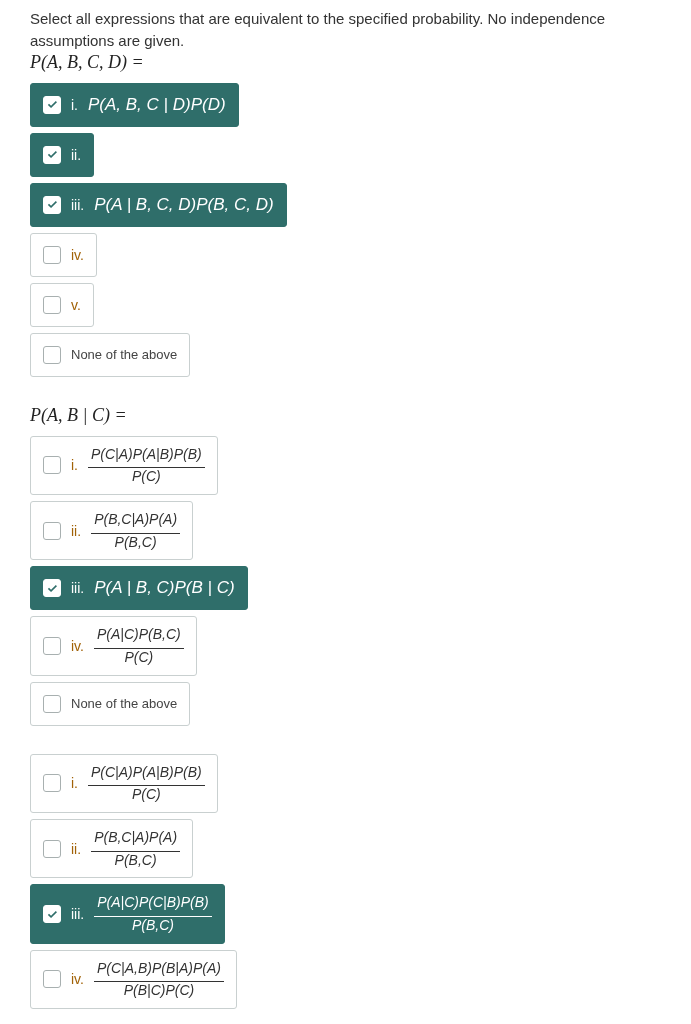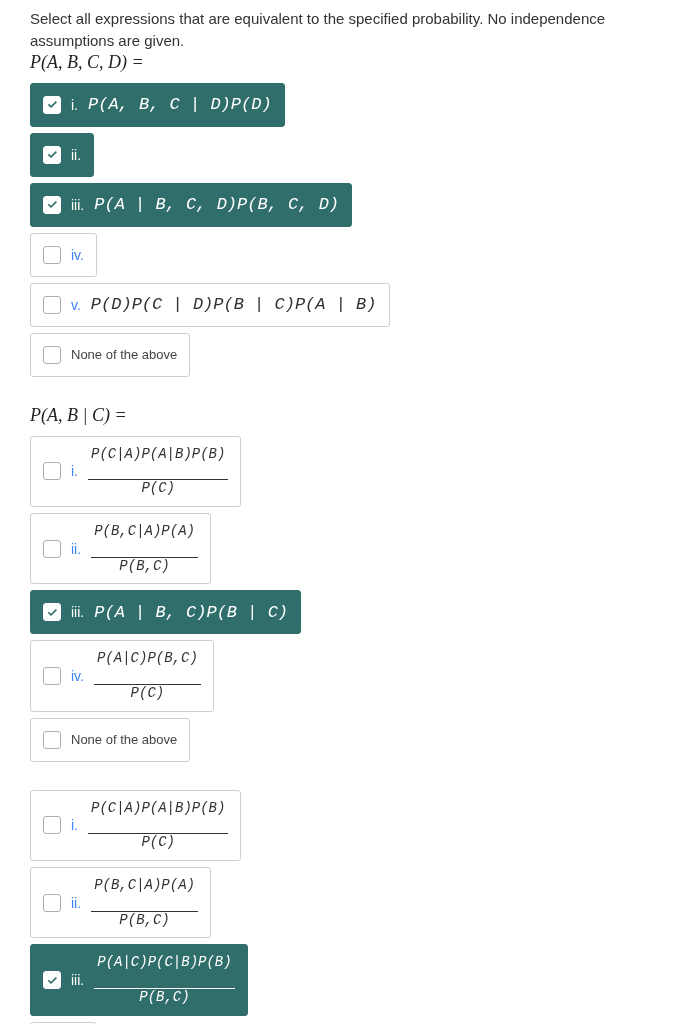--- a/index.html
+++ b/index.html
@@ -50,40 +50,40 @@
     align-items: center;
     justify-content: center;
     flex-shrink: 0;
     background: #fff;
   }
   .option.selected .checkbox { background: #fff; border-color:#fff; }
   .check-icon { display:none; width:13px; height:13px; }
   .option.selected .check-icon { display:block; }
   .opt-label {
     font-size: 14px;
-    color: #3b82f6;
+    color: #a16207;
     flex-shrink:0;
   }
   .option.selected .opt-label { color:#fff; }
   .formula {
-    font-family: Liberation Mono, monospace;
+    font-family: Liberation Sans, sans-serif;
     font-style: italic;
     font-size: 17px;
     color: #333;
     white-space: nowrap;
   }
   .option.selected .formula { color:#fff; }
   .frac {
     display: inline-block;
     vertical-align: middle;
     text-align: center;
     font-size: 14px;
     line-height: 1.05;
   }
-  .frac .num { display:block; border-bottom:1px solid currentColor; padding:0 3px 18px 3px;}
+  .frac .num { display:block; border-bottom:1px solid currentColor; padding:0 3px 6px 3px;}
   .frac .den { display:block; padding:1px 3px 0 3px;text-align:center;}
   .none-label { font-size: 13px; color:#444; }
 </style>
 </head>
 <body>
 
 <div class="instructions">Select all expressions that are equivalent to the specified probability. No independence assumptions are given.</div>
 
 <div id="questions-container">
     <div class="question-block">
@@ -114,21 +114,20 @@
         <span class="opt-label">iii.</span>
         <span class="formula">P(A | B, C, D)P(B, C, D)</span>
       </div>
       <div class="option">
         <span class="checkbox"></span>
         <span class="opt-label">iv.</span>
       </div>
       <div class="option">
         <span class="checkbox"></span>
         <span class="opt-label">v.</span>
-        <span class="formula">P(D)P(C | D)P(B | C)P(A | B)</span>
       </div>
       <div class="option">
         <span class="checkbox"></span>
         <span class="none-label">None of the above</span>
       </div>
     </div>
     <div class="question-block">
       <div class="q-title">P(A, B | C) =</div>
       <div class="option">
         <span class="checkbox"></span>
@@ -175,15 +174,16 @@
           <svg class="check-icon" viewBox="0 0 16 16">
             <path fill="#2f6e6a" d="M6.2 12.4 2.3 8.5l1.4-1.4 2.5 2.5 5.9-5.9 1.4 1.4z"></path>
           </svg>
         </span>
         <span class="opt-label">iii.</span>
         <span class="formula"><span class="frac"><span class="num">P(A|C)P(C|B)P(B)</span><span class="den">P(B,C)</span></span></span>
       </div>
       <div class="option">
         <span class="checkbox"></span>
         <span class="opt-label">iv.</span>
+        <span class="formula"><span class="frac"><span class="num">P(C|A,B)P(B|A)P(A)</span><span class="den">P(B|C)P(C)</span></span></span>
       </div>
     </div>
   </div>
 
 </body></html>

